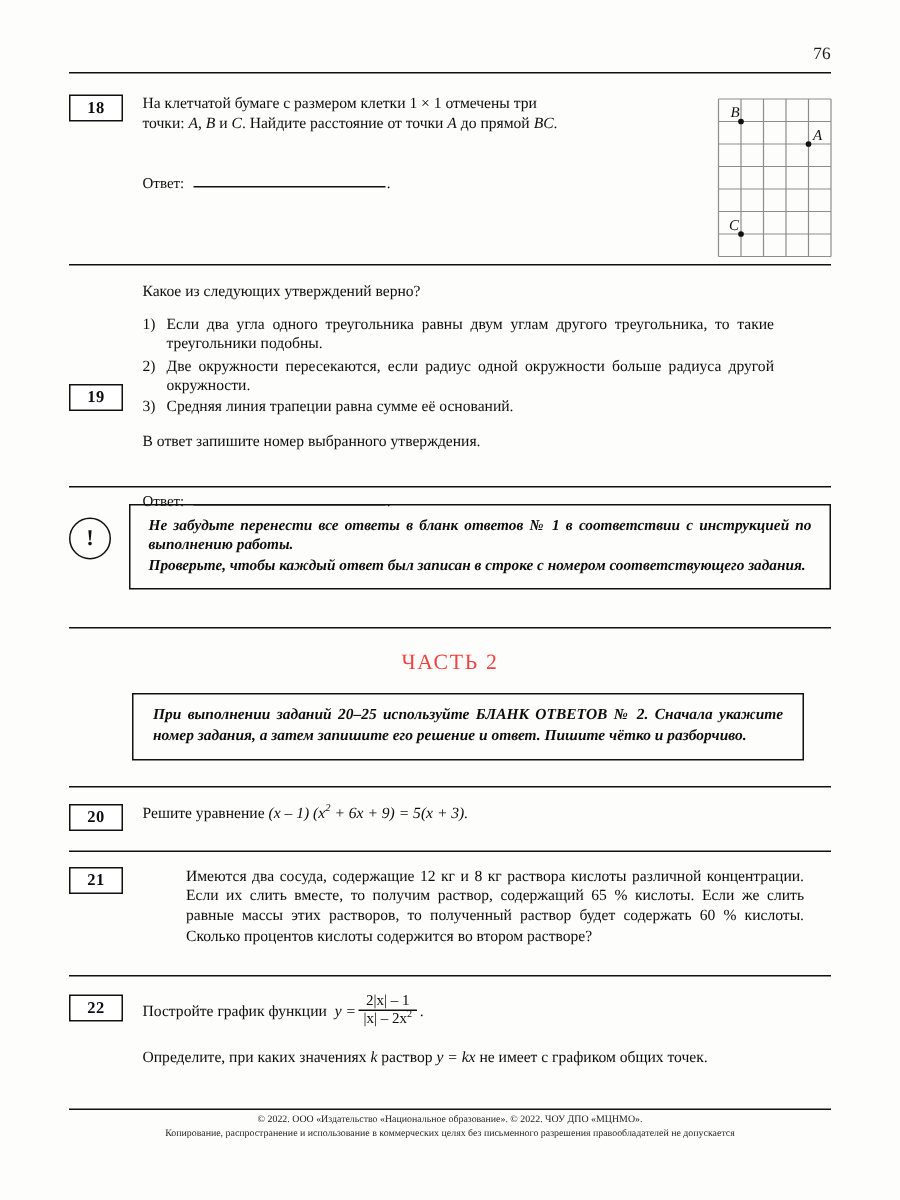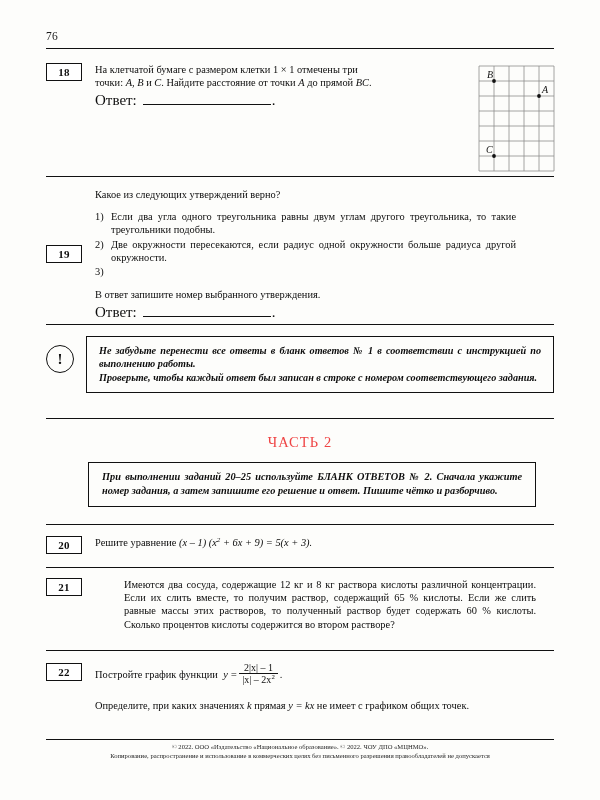--- a/index.html
+++ b/index.html
@@ -24,21 +24,21 @@
   }
 
   
   .header {
     position: absolute;
     left: 46px;
     top: 30px;
     width: 508px;
     display: flex;
     align-items: baseline;
-    justify-content: flex-start;
+    justify-content: flex-end;
   }
   .page-number {
     font-size: 11.5px;
     letter-spacing: 0.2px;
     color: #1a1a1a;
   }
   .header-title {
     font-family: "Liberation Sans", sans-serif;
     font-size: 9.2px;
     letter-spacing: 0.55px;
@@ -77,22 +77,22 @@
   .task-body {
     font-size: 10.4px;
     line-height: 13.2px;
     text-align: justify;
   }
   .task-body p { margin: 0; }
 
   i, .it { font-style: italic; }
 
   .answer-line {
-    margin-top: 5px;
-    font-size: 15px;
+    margin-top: 26px;
+    font-size: 10px;
     white-space: nowrap;
   }
   .answer-rule {
     display: inline-block;
     width: 128px;
     border-bottom: 1.1px solid #111;
     height: 9px;
     margin-left: 6px;
     margin-right: 1px;
     vertical-align: baseline;
@@ -283,20 +283,21 @@
       <div style="display:flex; margin-top:9px;">
         <span style="min-width:16px;">1)</span>
         <span>Если два угла одного треугольника равны двум углам другого треугольника, то такие треугольники подобны.</span>
       </div>
       <div style="display:flex; margin-top:1px;">
         <span style="min-width:16px;">2)</span>
         <span>Две окружности пересекаются, если радиус одной окружности больше радиуса другой окружности.</span>
       </div>
       <div style="display:flex; margin-top:1px;">
         <span style="min-width:16px;">3)</span>
+        <span>Средняя линия трапеции равна сумме её оснований.</span>
       </div>
       <p style="margin-top:10px; text-align:left;">В ответ запишите номер выбранного утверждения.</p>
       <div class="answer-line">
         <span>Ответ:</span><span class="answer-rule"></span>.
       </div>
     </div>
   </div>
 
   <div class="rule" style="left:46px; top:324px; width:508px;"></div>
 
@@ -333,21 +334,21 @@
       <p>Имеются два сосуда, содержащие 12 кг и 8 кг раствора кислоты различной концентрации. Если их слить вместе, то получим раствор, содержащий 65 % кислоты. Если же слить равные массы этих растворов, то полученный раствор будет содержать 60 % кислоты. Сколько процентов кислоты содержится во втором растворе?</p>
     </div>
   </div>
 
   <div class="rule" style="left:46px; top:650px; width:508px;"></div>
 
   <div class="task" style="left:46px; top:663px; width:460px;">
     <div class="task-num">22</div>
     <div class="task-body" style="width:420px;">
       <p style="text-align:left;"><span>Постройте график функции</span>&nbsp;&nbsp;<i>y =</i><span class="frac"><span class="num">2|x| – 1</span><span class="den"><span>|x| – 2x</span><sup>2</sup></span></span><span>.</span></p>
-      <p style="margin-top:13px;"><span>Определите, при каких значениях </span><i>k</i><span> прямая </span><i>y = kx</i><span> не имеет с графиком общих точек.</span></p>
+      <p style="margin-top:13px;"><span>Определите, при каких значениях </span><i>k</i><span> раствор </span><i>y = kx</i><span> не имеет с графиком общих точек.</span></p>
     </div>
   </div>
 
   <div class="footer-rule"></div>
   <div class="footer">
     <p>© 2022. ООО «Издательство «Национальное образование». © 2022. ЧОУ ДПО «МЦНМО».</p>
     <p>Копирование, распространение и использование в коммерческих целях без письменного разрешения правообладателей не допускается</p>
   </div>
 
 </div>

